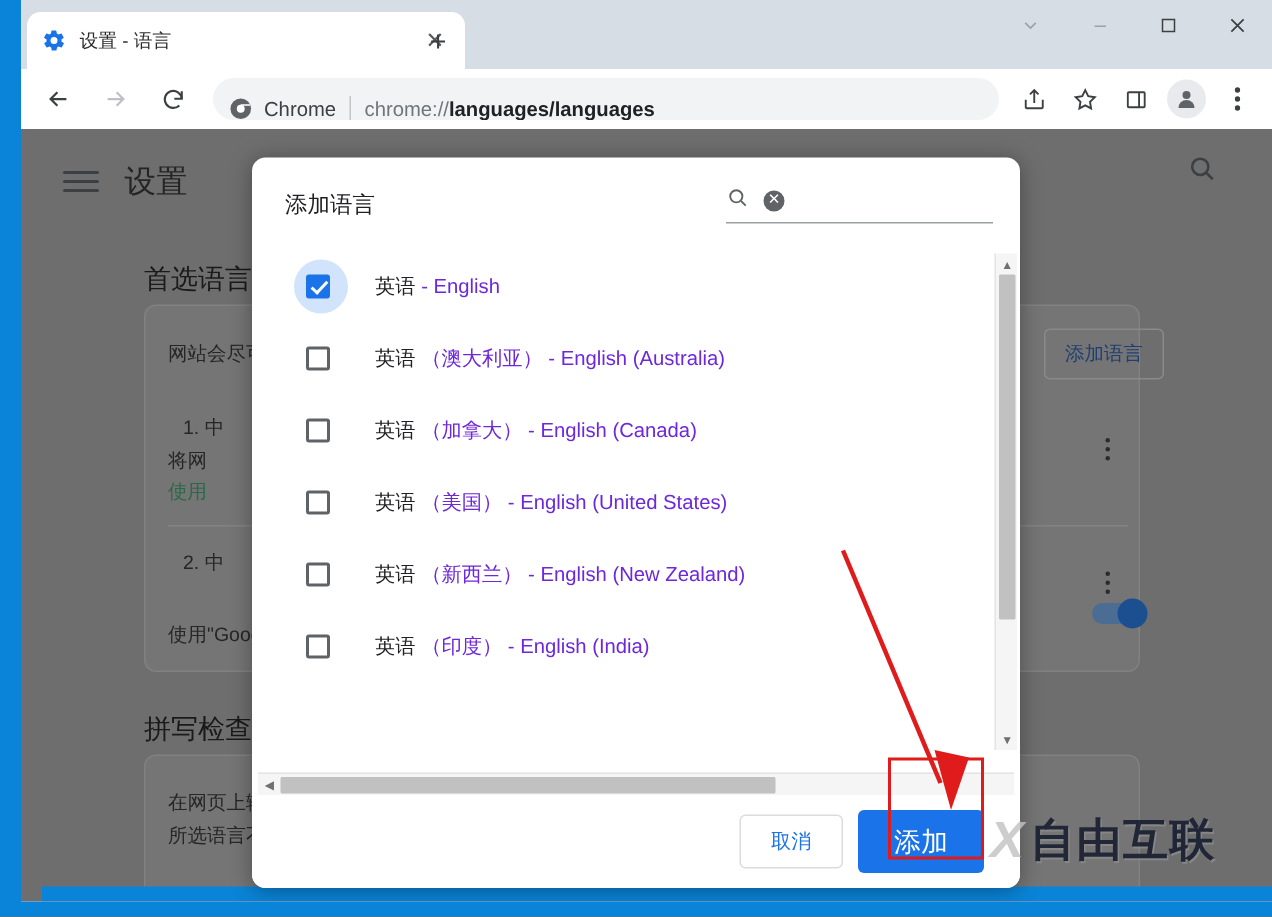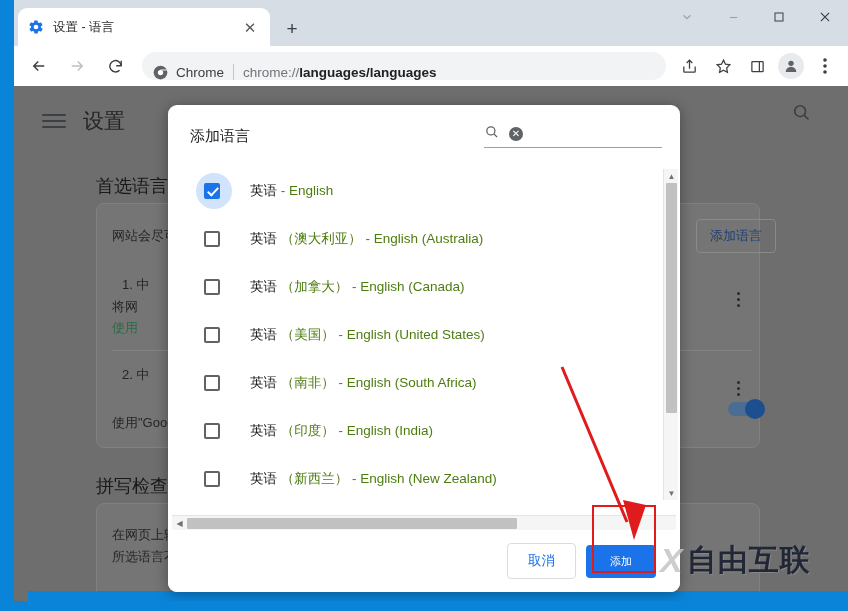--- a/index.html
+++ b/index.html
@@ -20,21 +20,21 @@
 
   
   #tab-strip {
     position: relative;
     height: 46px;
     background: #d6dde4;
   }
   #tab {
     position: absolute;
     left: 4px; top: 8px;
-    width: 252px; height: 38px;
+    width: 292px; height: 38px;
     background: #ffffff;
     border-radius: 9px 9px 0 0;
     display: flex; align-items: center;
     padding: 0 10px;
   }
   #tab-favicon { width: 16px; height: 16px; flex: none; margin-right: 9px; }
   #tab-title {
     flex: 1;
     font-size: 12.5px;
     color: #2b2b2b;
@@ -260,21 +260,21 @@
     left: 28px; top: 50%; transform: translateY(-50%);
     width: 36px; height: 36px; border-radius: 50%;
     background: #d2e3fc;
   }
   .lang-label {
     margin-left: 30px;
     font-size: 13.5px; color: #202124;
     white-space: nowrap;
     position: relative;
   }
-  .lang-label .sub { color: #4d7c0f; }
+  .lang-label .sub { color: #6d28d9; }
 
   #v-scroll {
     position: absolute;
     right: 2px; top: 64px;
     width: 15px; height: 331px;
     background: #f5f5f5;
     border-left: 1px solid #e4e4e4;
   }
   #v-thumb {
     position: absolute; left: 2px; top: 14px;
@@ -307,21 +307,21 @@
     background: #ffffff;
   }
   #cancel-btn {
     font-size: 13.5px; color: #1a73e8;
     border: 1px solid #dadce0; border-radius: 4px;
     padding: 8px 20px;
     background: #fff;
     margin-right: 10px;
   }
   #add-btn {
-    font-size: 11px; color: #ffffff;
+    font-size: 18px; color: #ffffff;
     background: #1a73e8;
     border-radius: 4px;
     padding: 9px 24px;
   }
 
   
   #annot-box {
     position: absolute;
     left: 592px; top: 505px;
     width: 64px; height: 68px;
@@ -542,29 +542,25 @@
         <div class="lang-row">
           <div class="cb"></div>
           <div class="lang-label"><span>英语</span> <span class="sub">（加拿大）</span> <span class="sub">- English (Canada)</span></div>
         </div>
         <div class="lang-row">
           <div class="cb"></div>
           <div class="lang-label"><span>英语</span> <span class="sub">（美国）</span> <span class="sub">- English (United States)</span></div>
         </div>
         <div class="lang-row">
           <div class="cb"></div>
-          <div class="lang-label"><span>英语</span> <span class="sub">（南非）</span> <span class="sub">- English (South Africa)</span></div>
+          <div class="lang-label"><span>英语</span> <span class="sub">（新西兰）</span> <span class="sub">- English (New Zealand)</span></div>
         </div>
         <div class="lang-row">
           <div class="cb"></div>
           <div class="lang-label"><span>英语</span> <span class="sub">（印度）</span> <span class="sub">- English (India)</span></div>
-        </div>
-        <div class="lang-row">
-          <div class="cb"></div>
-          <div class="lang-label"><span>英语</span> <span class="sub">（新西兰）</span> <span class="sub">- English (New Zealand)</span></div>
         </div>
       </div>
 
     <div id="v-scroll">
       <div class="sb-arrow" style="top:0;">▲</div>
       <div id="v-thumb"></div>
       <div class="sb-arrow" style="bottom:0;">▼</div>
     </div>
 
     <div id="h-scroll">

